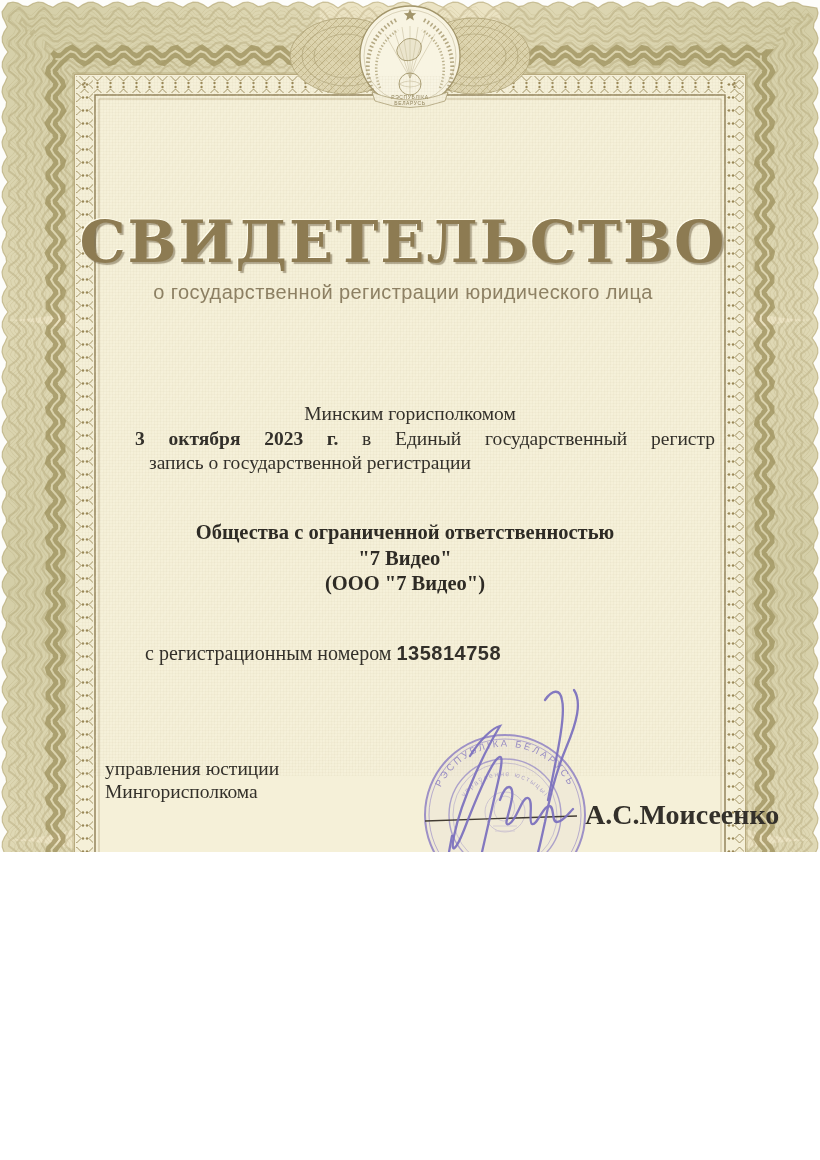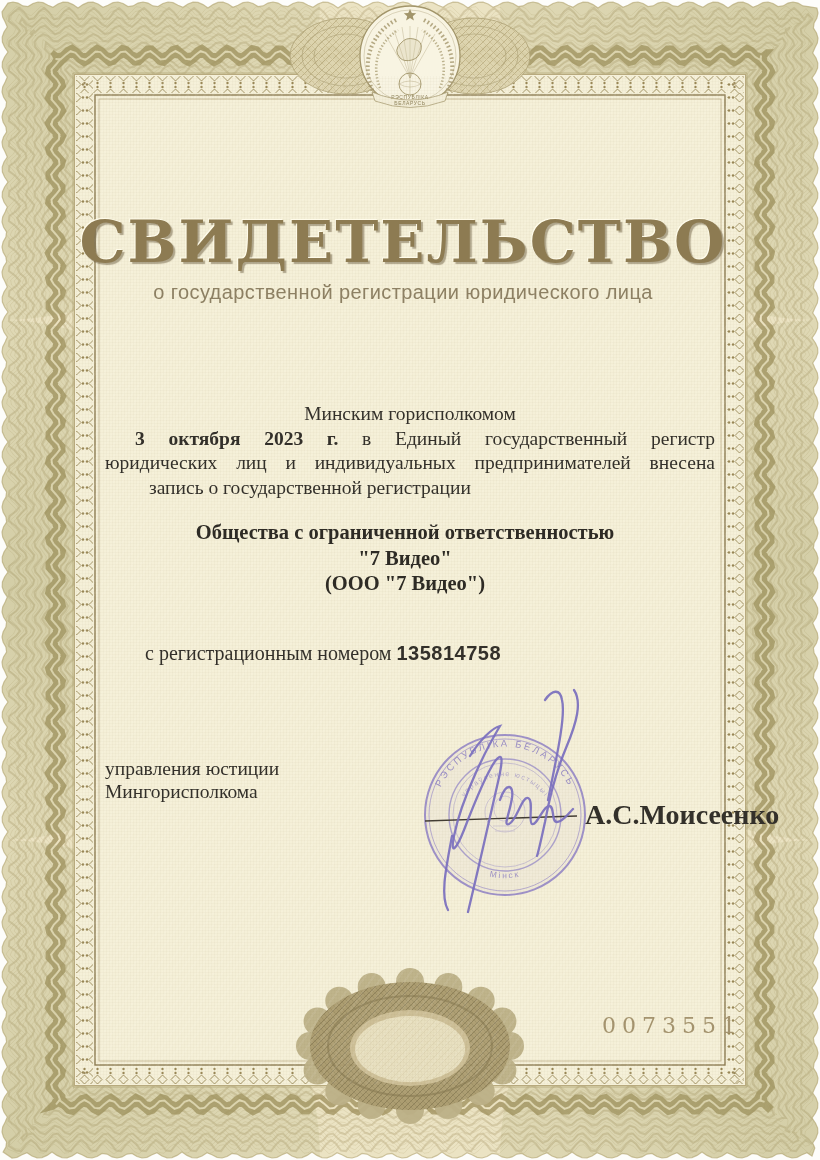--- a/index.html
+++ b/index.html
@@ -1,17 +1,17 @@
 <!DOCTYPE html>
 <html><head>
 <meta charset="utf-8">
 <style>
   html,body{margin:0;padding:0;background:#ffffff;}
   .page{
-    position:relative;width:820px;height:1160px;overflow:hidden;
+    position:relative;width:820px;height:852px;overflow:hidden;
     background:#fdfdfa;
     font-family:"Liberation Serif", serif;
   }
   .deco{position:absolute;left:0;top:0;width:820px;height:1160px;}
   .texture{
     position:absolute;left:76px;top:76px;right:76px;bottom:76px;
     pointer-events:none;
     background:
       repeating-linear-gradient(90deg, rgba(125,105,60,.035) 0 1px, transparent 1px 3px),
       repeating-linear-gradient(0deg, rgba(125,105,60,.03) 0 1px, transparent 1px 3px),
@@ -205,21 +205,20 @@
 
   <div class="texture"></div>
 
   <div class="content">
     <div class="abs title">СВИДЕТЕЛЬСТВО</div>
     <div class="abs subtitle">о государственной регистрации юридического лица</div>
 
     <div class="abs body-block">
       <div class="body-line bl-center">Минским горисполкомом</div>
       <div class="body-line bl-justify bl-indent"><b>3 октября 2023 г.</b> <span>в Единый государственный регистр</span></div>
-      <div class="body-line bl-justify">юридических лиц и индивидуальных предпринимателей внесена</div>
       <div class="body-line bl-left">запись о государственной регистрации</div>
     </div>
 
     <div class="abs company-block">
       <div>Общества с ограниченной ответственностью</div>
       <div>"7 Видео"</div>
       <div>(ООО "7 Видео")</div>
     </div>
 
     <div class="abs reg-line"><span>с регистрационным номером</span> <span class="reg-number">135814758</span></div>

